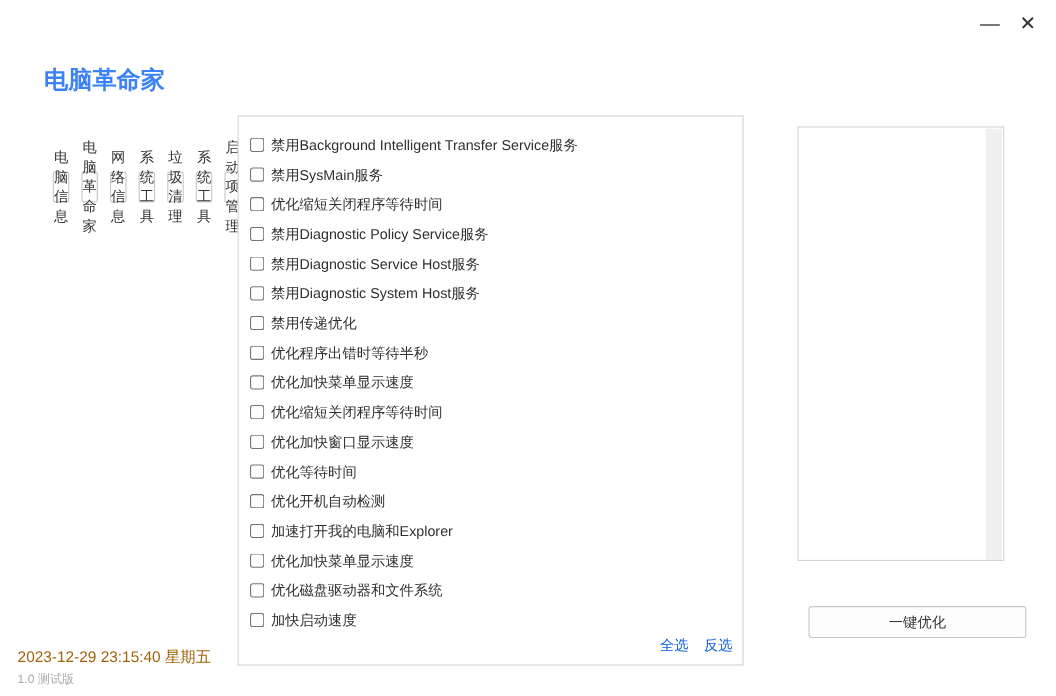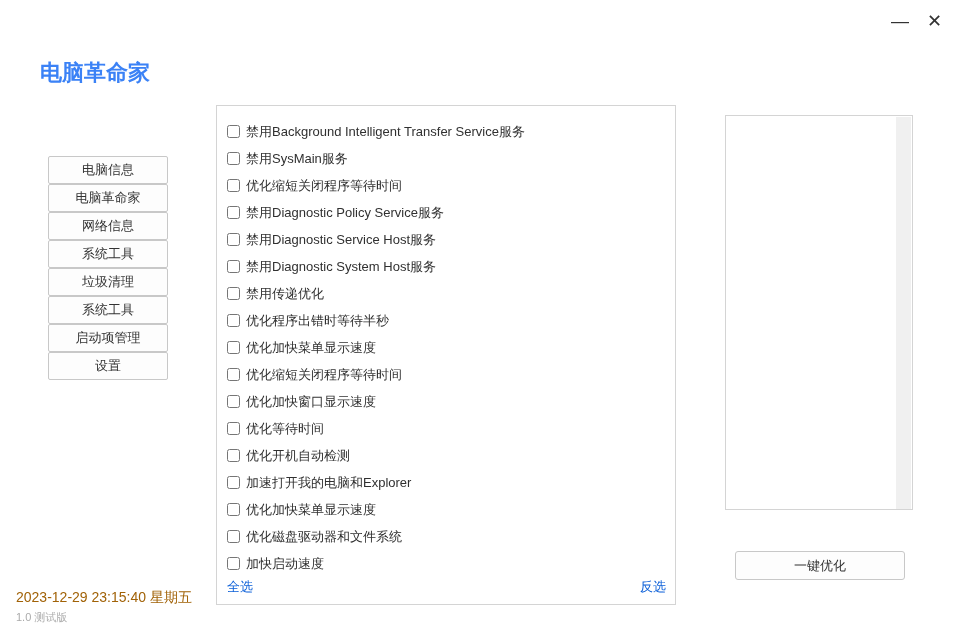--- a/index.html
+++ b/index.html
@@ -35,22 +35,22 @@
       font-size: 22px;
       font-weight: bold;
       color: #3b82f6;
     }
     .sidebar {
       position: absolute;
       top: 156px;
       left: 48px;
       width: 120px;
       display: flex;
-      flex-direction: column;
-      gap: 0;
+      flex-direction: row;
+      gap: 11px;
     }
     .sidebar-btn {
       height: 28px;
       border: 1px solid #c8c8c8;
       background: #fdfdfd;
       display: flex;
       align-items: center;
       justify-content: center;
       font-size: 13px;
       color: #333;
@@ -83,21 +83,21 @@
       width: 13px;
       height: 13px;
       cursor: pointer;
     }
     .option-label {
       font-size: 13px;
       color: #303030;
     }
     .select-links {
       display: flex;
-      justify-content: space-between;
+      justify-content: flex-end;
       gap: 14px;
       padding: 2px 4px 0 0;
     }
     .link {
       color: #0b5fd8;
       cursor: pointer;
       font-size: 13px;
     }
     .right-panel {
       position: absolute;
@@ -112,21 +112,21 @@
     .right-scrollbar {
       position: absolute;
       right: 1px; top: 1px;
       width: 15px; height: 392px;
       background: #f0f0f0;
     }
     .optimize-btn {
       position: absolute;
       top: 551px;
       left: 735px;
-      width: 170px;
+      width: 198px;
       height: 29px;
       border: 1px solid #c8c8c8;
       background: #fdfdfd;
       display: flex;
       align-items: center;
       justify-content: center;
       font-size: 13px;
       color: #333;
       cursor: pointer;
       border-radius: 3px;

